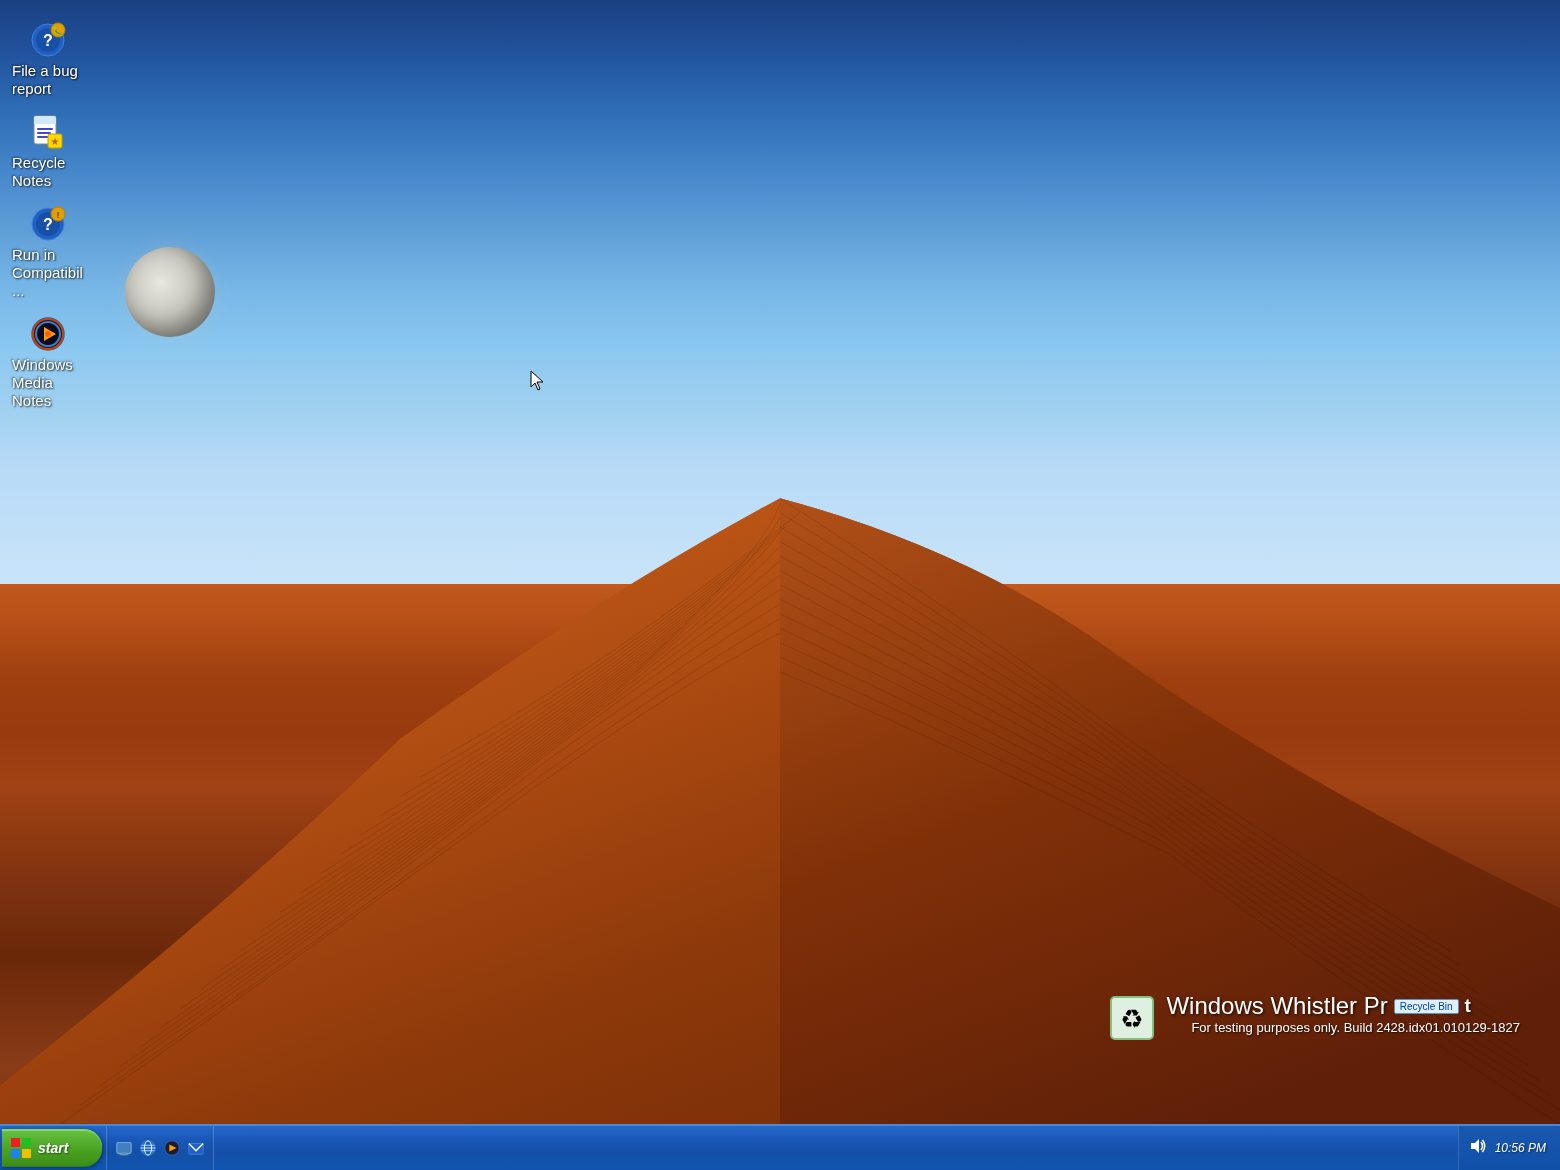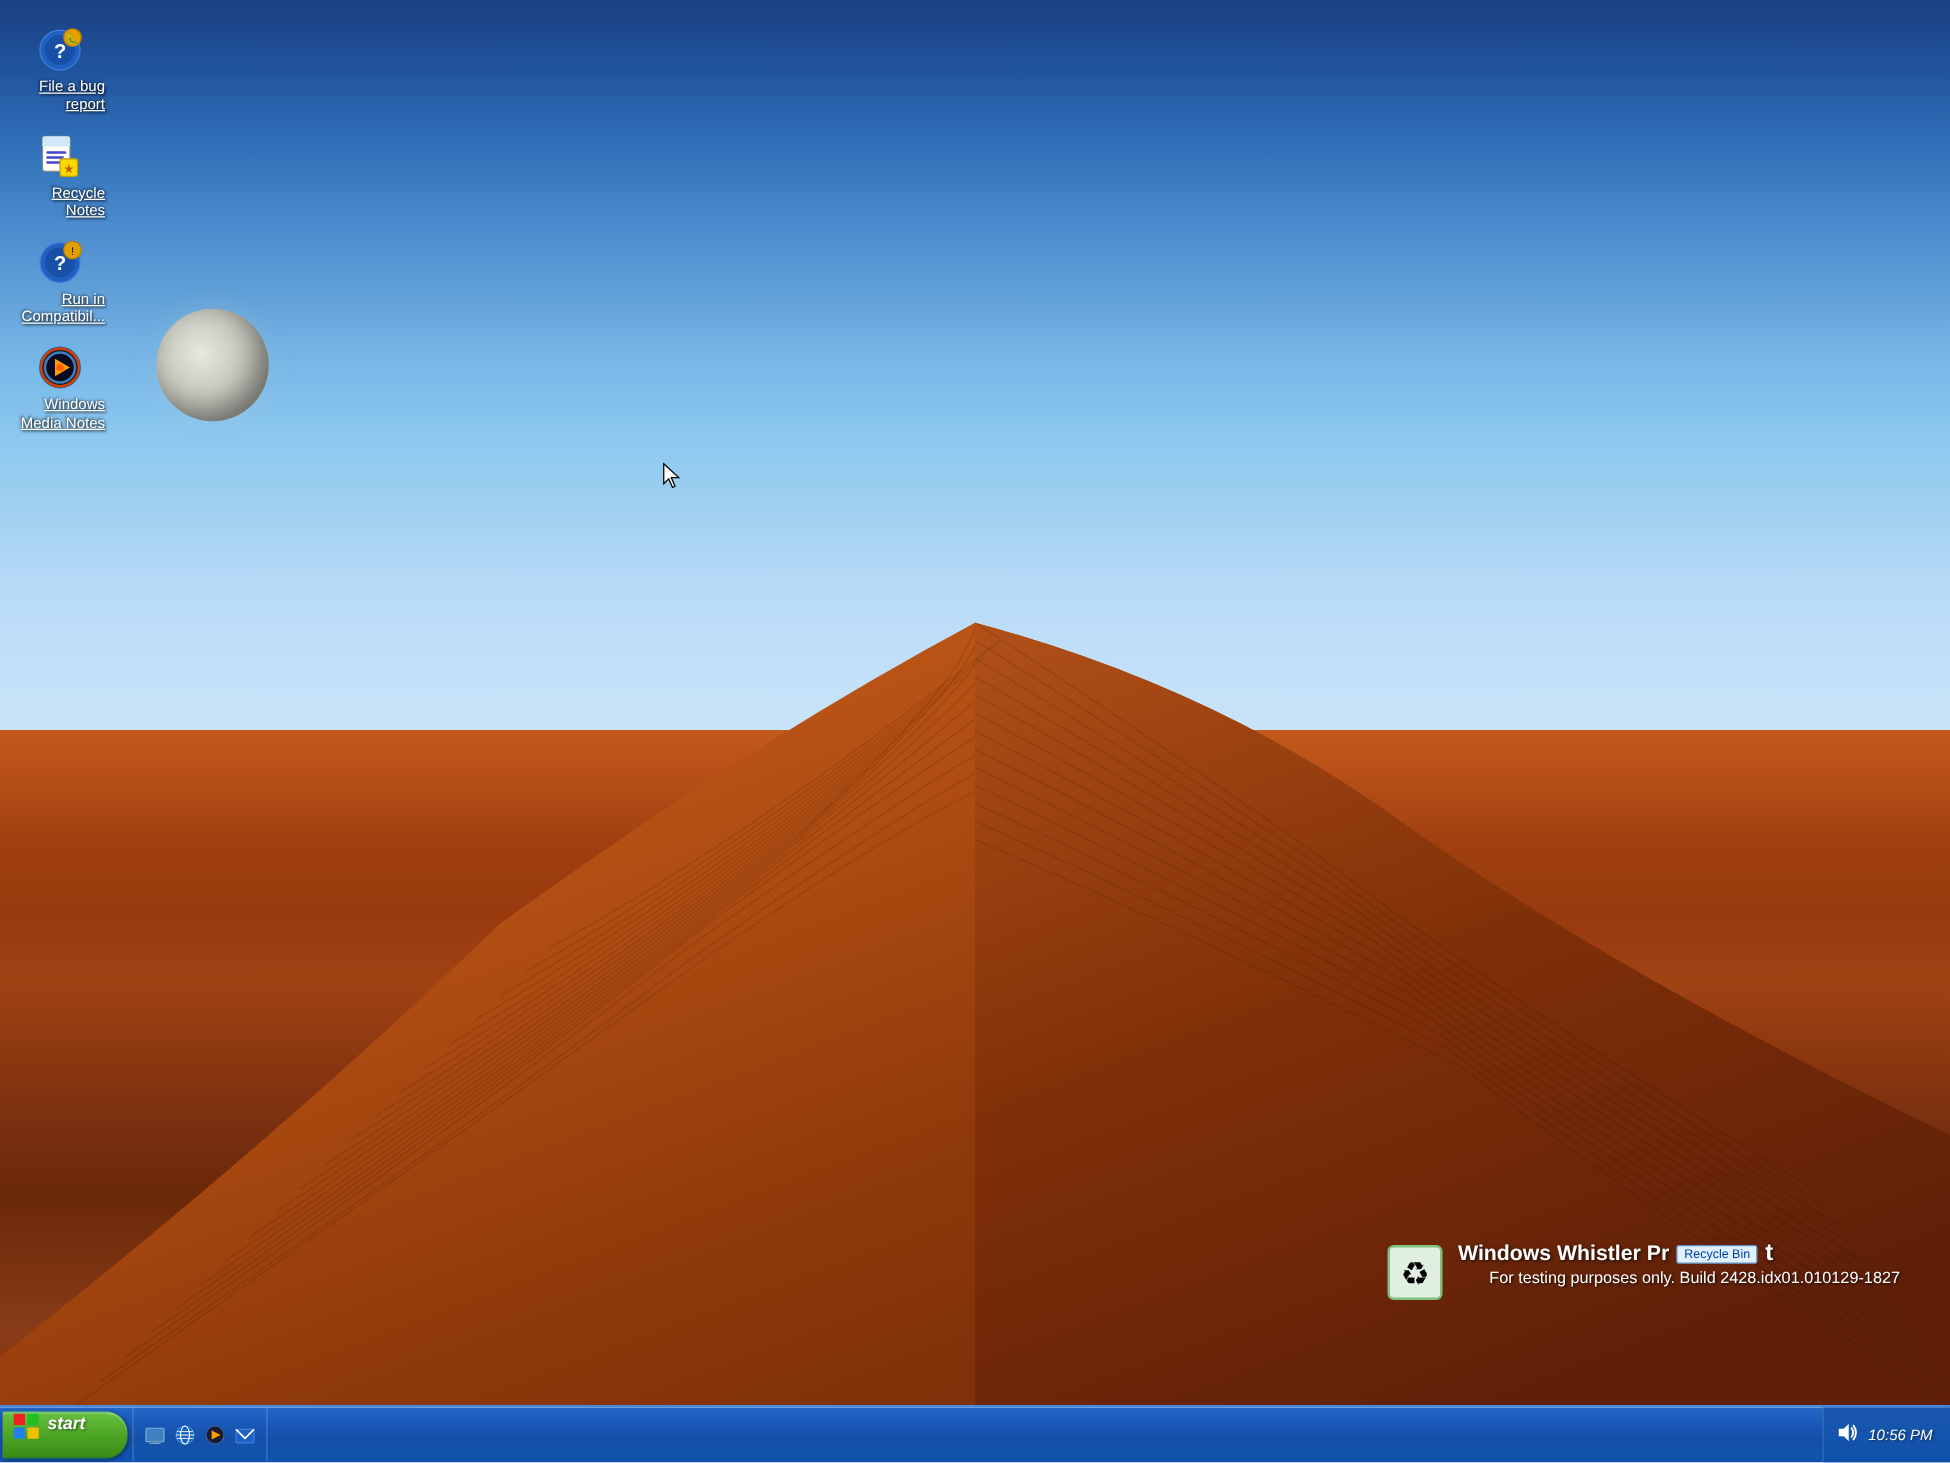--- a/index.html
+++ b/index.html
@@ -101,26 +101,25 @@
       width: 36px;
       height: 36px;
       margin-bottom: 4px;
       display: flex;
       align-items: center;
       justify-content: center;
     }
 
     .icon-label {
       color: white;
-      font-size: 12px;
-      text-align: right;
+      font-size: 15px;
+      text-align: left;
       text-shadow: 1px 1px 2px rgba(0,0,0,0.8), -1px -1px 2px rgba(0,0,0,0.5);
       line-height: 1.2;
       word-break: break-word;
-      text-decoration: underline;
     }
 
     
     .cursor {
       position: absolute;
       top: 370px;
       left: 530px;
       width: 16px;
       height: 22px;
       z-index: 100;
@@ -162,21 +161,21 @@
       background: linear-gradient(
         180deg,
         #68c040 0%,
         #58b030 30%,
         #48a020 60%,
         #3c8c18 100%
       );
       border: none;
       border-radius: 0 18px 18px 0;
       display: flex;
-      align-items: flex-start;
+      align-items: center;
       gap: 6px;
       padding: 0 16px 0 8px;
       cursor: pointer;
       margin-left: 2px;
       box-shadow: 1px 1px 4px rgba(0,0,0,0.4), inset 0 1px 1px rgba(255,255,255,0.3);
       border-top: 1px solid #80d860;
       border-bottom: 1px solid #308010;
     }
 
     .start-logo {
@@ -394,21 +393,21 @@
   </svg>
 
   <div class="recycle-notification">
 
     <svg width="52" height="52" viewBox="0 0 52 52">
       <rect x="5" y="5" width="42" height="42" rx="4" fill="#e0f0e0" stroke="#80c080" stroke-width="2"></rect>
       <text x="26" y="36" font-size="26" text-anchor="middle" font-family="Arial">♻</text>
     </svg>
     <div style="display:flex; flex-direction:column; align-items:flex-start;">
       <div style="display:flex; align-items:center; gap:6px;">
-        <span style="color:white; font-size:17px; font-weight:bold; text-shadow:1px 1px 3px rgba(0,0,0,0.8);">Windows Whistler Pr</span>
+        <span style="color:white; font-size:24px; font-weight:normal; text-shadow:1px 1px 3px rgba(0,0,0,0.8);">Windows Whistler Pr</span>
         <span style="background:#e0f0ff; color:#0040a0; font-size:10px; padding:1px 5px; border:1px solid #6090c0; border-radius:2px;">Recycle Bin</span>
         <span style="color:white; font-size:19px; font-weight:bold; text-shadow:1px 1px 3px rgba(0,0,0,0.8);">t</span>
       </div>
       <span style="color:white; font-size:13px; text-shadow:1px 1px 2px rgba(0,0,0,0.8);margin-left:25px;">For testing purposes only. Build 2428.idx01.010129-1827</span>
     </div>
   </div>
 </div>
 
 <div id="taskbar">
 

